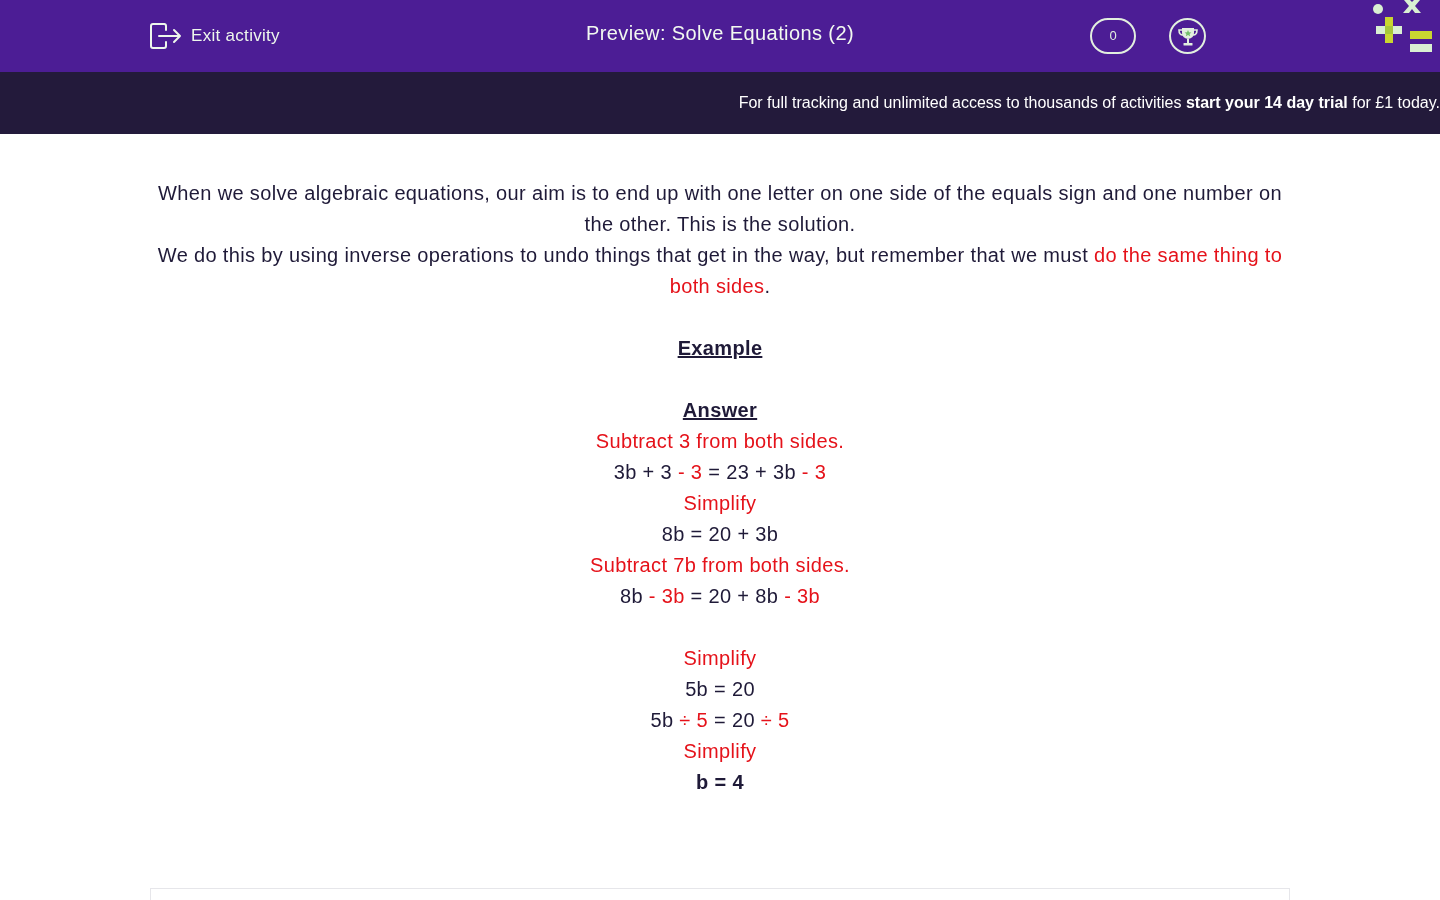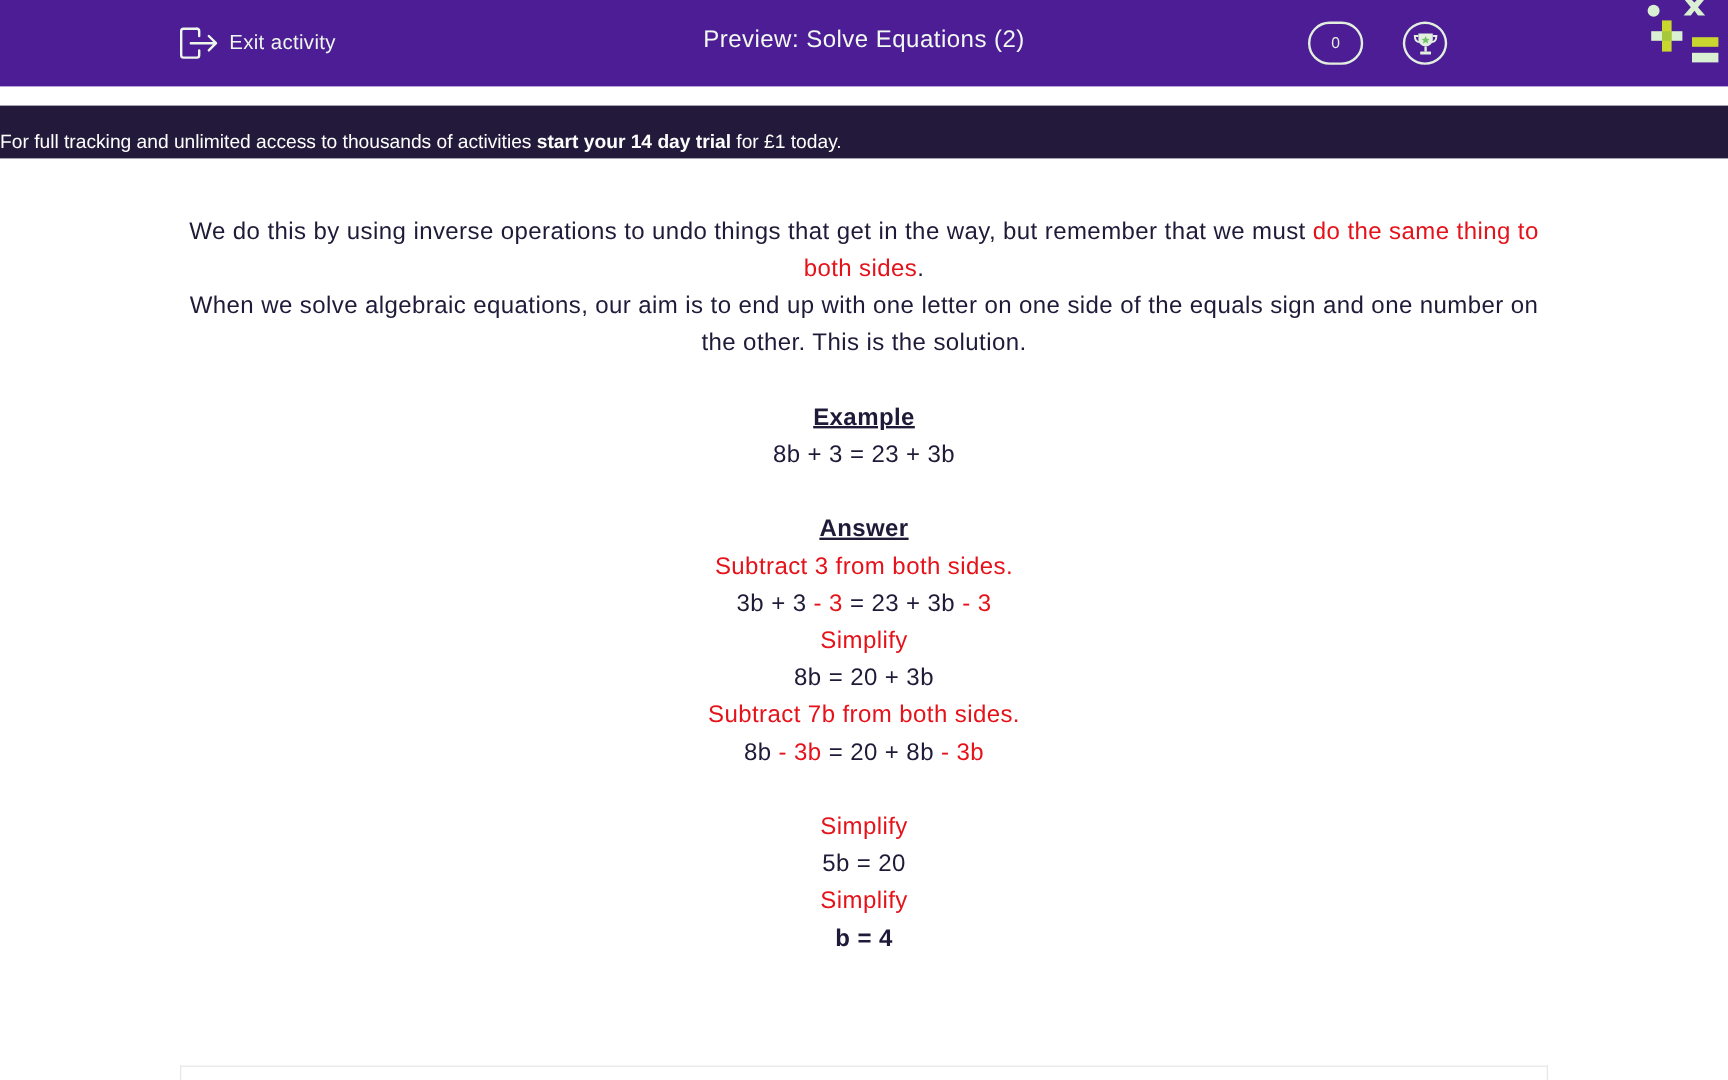--- a/index.html
+++ b/index.html
@@ -26,23 +26,23 @@
       color: #e2efdf; font-size: 13px; text-align: center; line-height: 32px;
     }
     .trophy {
       position: absolute; left: 1169px; top: 18px; width: 37px; height: 36px;
       border: 2px solid #e2efdf; border-radius: 50%;
       display: flex; align-items: center; justify-content: center;
     }
     .logo { position: absolute; left: 1368px; top: 0; width: 72px; height: 56px; }
 
     .banner {
-      position: absolute; left: 0; top: 88px; width: 1440px; height: 44px;
+      position: absolute; left: 0; top: 72px; width: 1440px; height: 62px;
       background: #231a3b; color: #ffffff; font-size: 16px;
-      text-align: left; line-height: 62px;
+      text-align: right; line-height: 62px;
     }
     .banner b { font-weight: bold; }
 
     .content {
       position: absolute; left: 150px; top: 178px; width: 1140px;
       text-align: center; font-size: 20px; line-height: 31px; letter-spacing: 0.35px;
       color: #1f1a38;
     }
     .red { color: #e5121a; }
     .line { min-height: 31px; }
@@ -90,35 +90,35 @@
     <rect x="42" y="31" width="22" height="8" fill="#c9d630"></rect>
     <rect x="42" y="44" width="22" height="8" fill="#d9f0d2"></rect>
   </svg>
 </div>
 
 <div class="banner">
   <span>For full tracking and unlimited access to thousands of activities </span><b>start your 14 day trial</b><span> for £1 today.</span>
 </div>
 
 <div class="content">
+  <div class="line">When we solve algebraic equations, our aim is to end up with one letter on one side of the equals sign and one number on the other.  This is the solution.</div>
   <div class="line"><span>We do this by using inverse operations to undo things that get in the way, but remember that we must </span><span class="red">do the same thing to both sides</span><span>.</span></div>
-  <div class="line">When we solve algebraic equations, our aim is to end up with one letter on one side of the equals sign and one number on the other.  This is the solution.</div>
   <div class="line"></div>
 
   <div class="line heading">Example</div>
-  <div class="line">8b + 3 = 23 + 3b</div>
   <div class="line"></div>
 
   <div class="line heading">Answer</div>
   <div class="line red">Subtract 3 from both sides.</div>
   <div class="line"><span>3b + 3 </span><span class="red">- 3</span><span> = 23 + 3b </span><span class="red">- 3</span></div>
   <div class="line red">Simplify</div>
   <div class="line">8b = 20 + 3b</div>
   <div class="line red">Subtract 7b from both sides.</div>
   <div class="line"><span>8b </span><span class="red">- 3b</span><span> = 20 + 8b </span><span class="red">- 3b</span></div>
   <div class="line"></div>
   <div class="line red">Simplify</div>
   <div class="line">5b = 20</div>
+  <div class="line"><span>5b </span><span class="red">÷ 5</span><span> = 20 </span><span class="red">÷ 5</span></div>
   <div class="line red">Simplify</div>
   <div class="line bold">b = 4</div>
 </div>
 
 <div class="card-edge"></div>
 
 </body></html>

